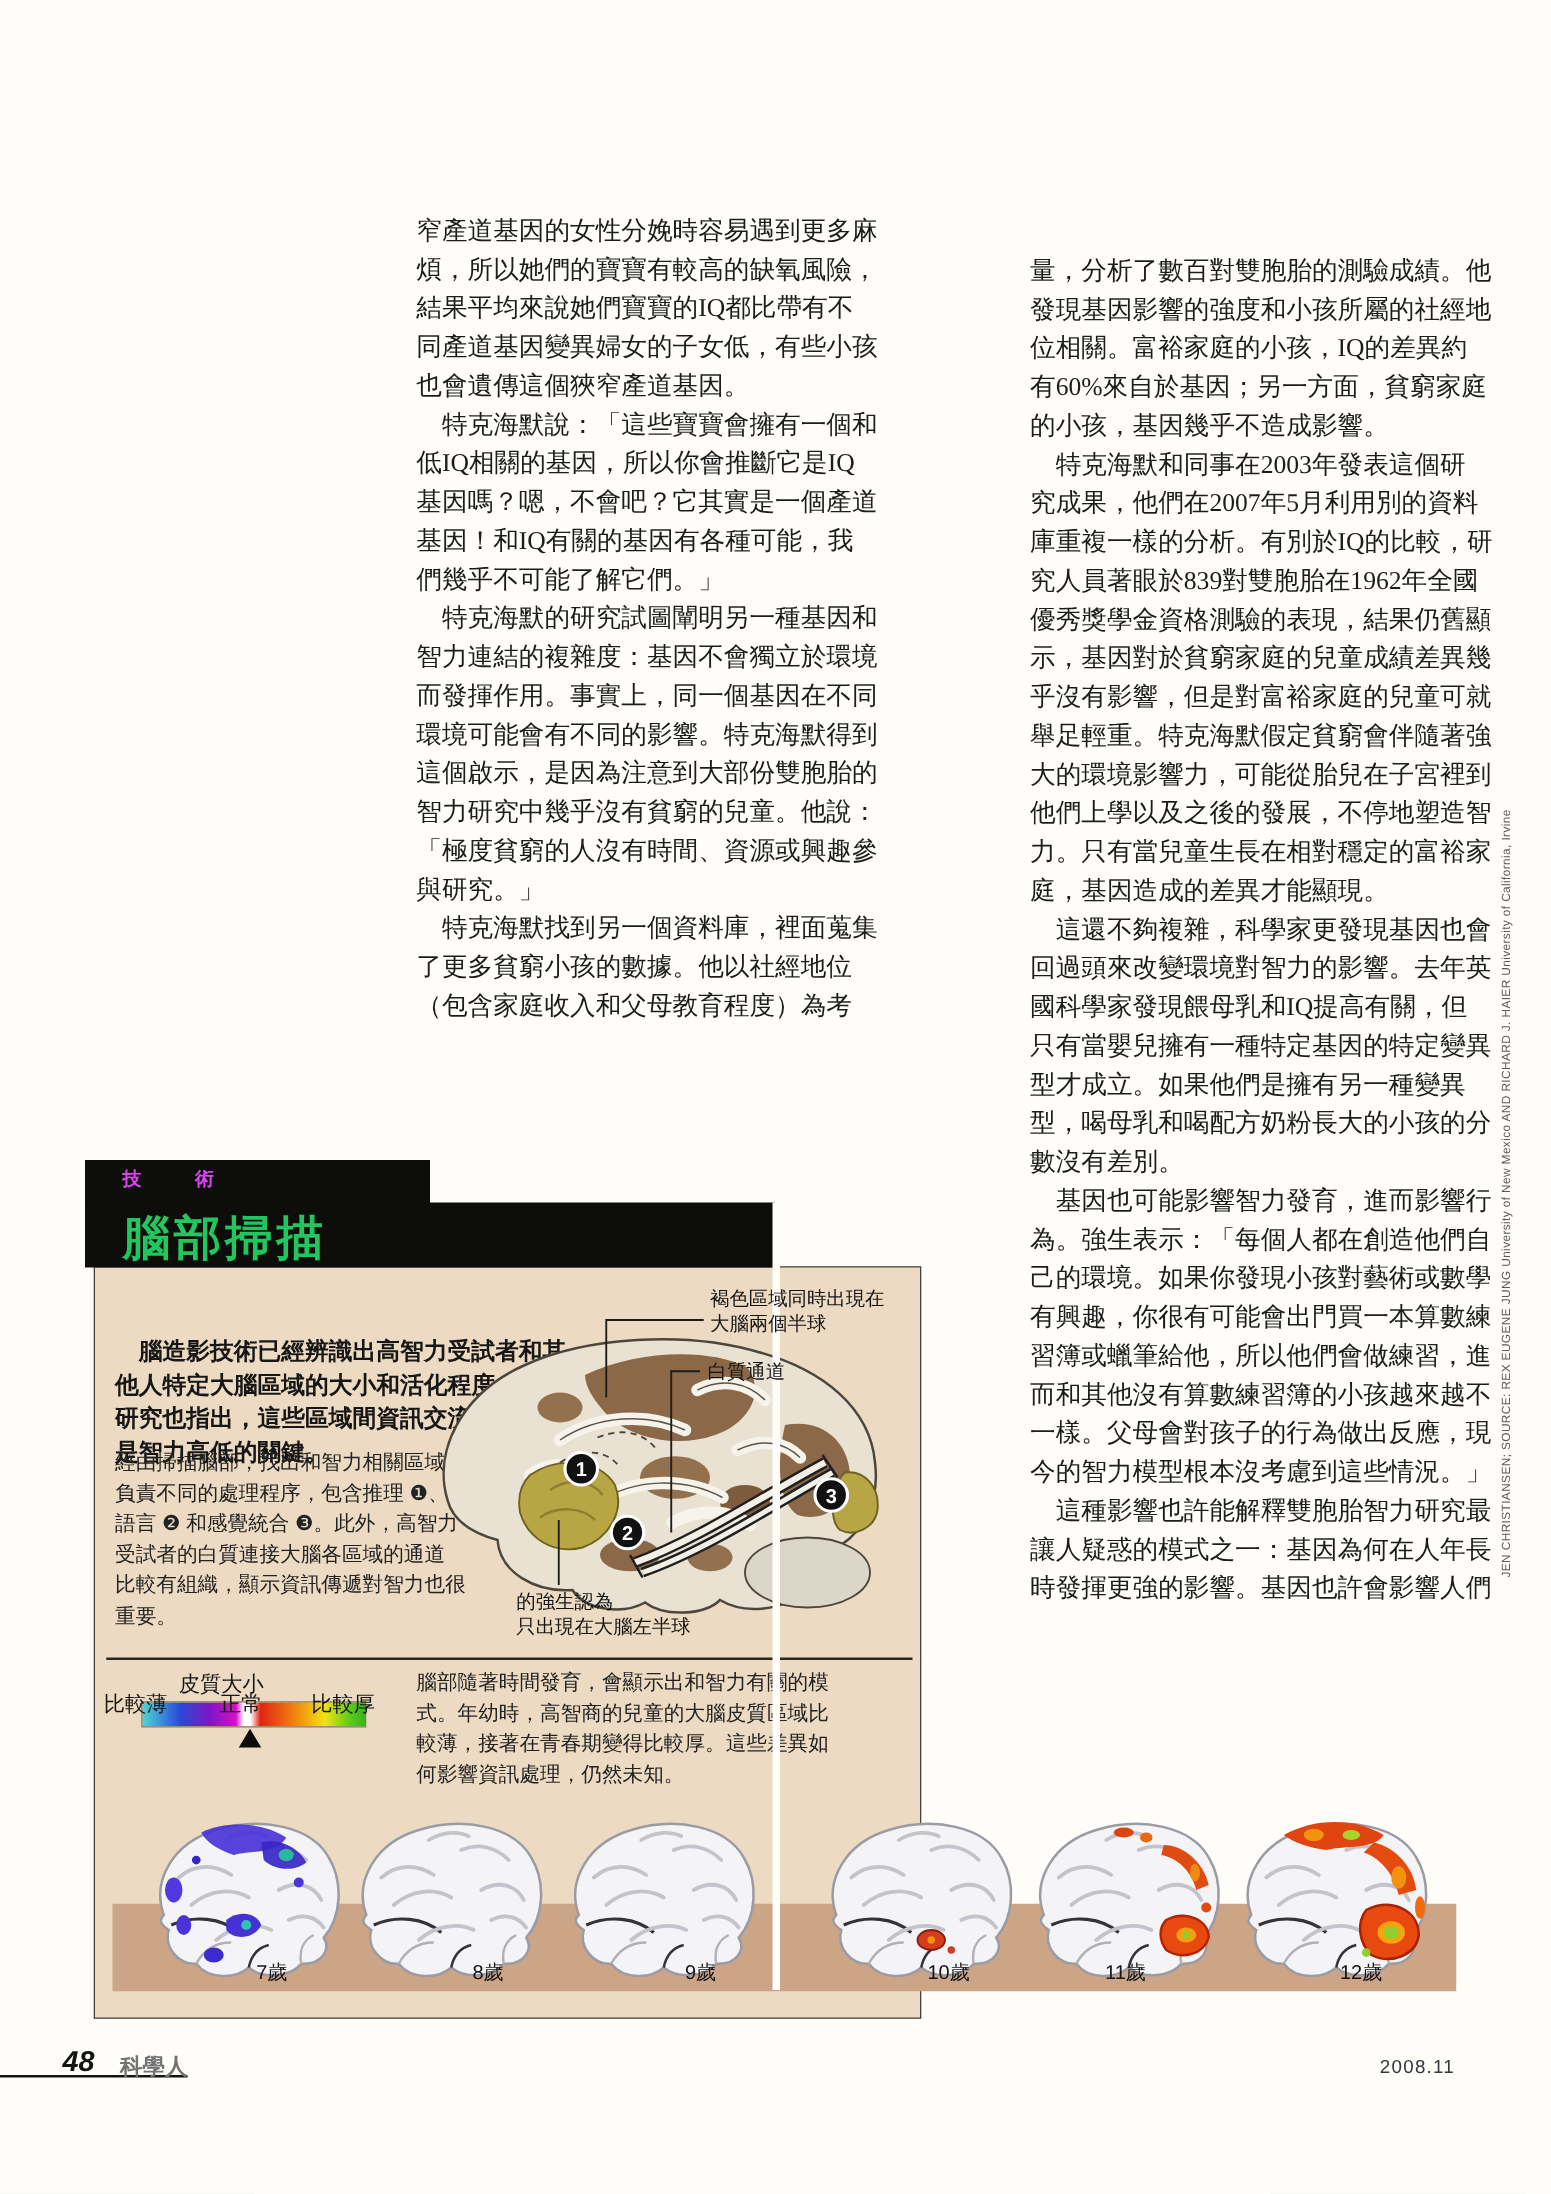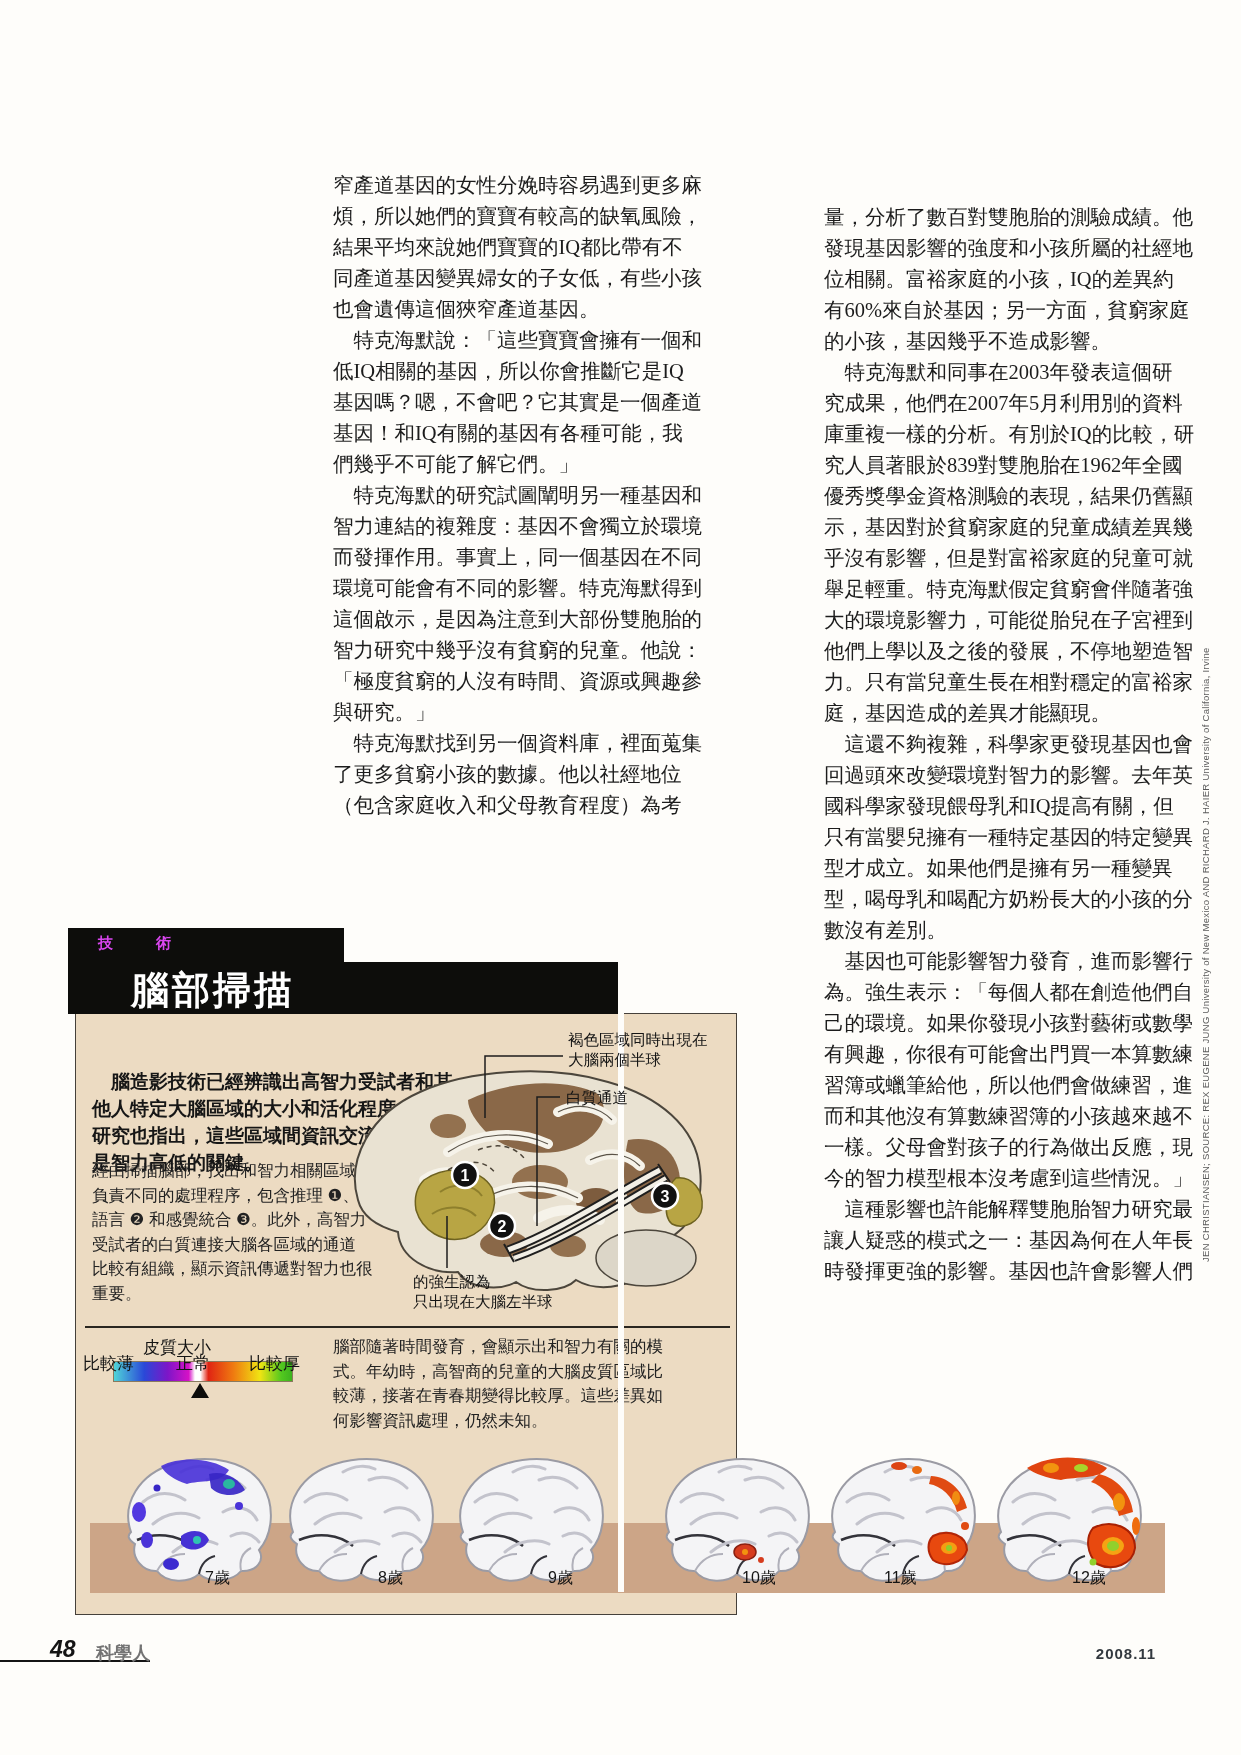--- a/index.html
+++ b/index.html
@@ -13,22 +13,22 @@
              font-size:25px;line-height:39px;letter-spacing:1px;}
   
   .bodycol{font-size:20.5px;line-height:31px;text-align:justify;}
   .col-mid{left:333px;top:170px;width:398px;}
   .col-right{left:824px;top:170px;width:402px;margin-top:32px;}
   
   .box-tab{left:68px;top:928px;width:276px;height:36px;background:#0d0d0b;z-index:3;}
   .box-tab span{display:block;padding:6px 0 0 30px;color:#d946ef;
         font-family:"Liberation Sans",sans-serif;font-size:15px;font-weight:bold;letter-spacing:14px;}
   .box-bar{left:68px;top:962px;width:552px;height:52px;background:#0d0d0b;z-index:3;}
-  .box-bar span{display:block;padding:3px 0 0 30px;color:#ffffff;
-        font-family:"Liberation Sans",sans-serif;font-size:38px;font-weight:bold;letter-spacing:3px;margin-left:33px;}
+  .box-bar span{display:block;padding:3px 0 0 30px;color:#22c55e;
+        font-family:"Liberation Sans",sans-serif;font-size:38px;font-weight:bold;letter-spacing:3px;}
   .box-body{left:75px;top:1013px;width:660px;height:600px;background:#ecdbc2;
             border:1px solid #45403a;z-index:1;}
   .band{left:90px;top:1523px;width:1075px;height:70px;background:#cca587;z-index:2;}
   .gutter-stripe{left:618px;top:962px;width:6px;height:630px;background:#fefdfa;z-index:5;}
   .box-intro{left:92px;top:1068px;width:394px;z-index:4;
              font-family:"Liberation Sans",sans-serif;font-weight:bold;
              font-size:19px;line-height:27px;color:#161616;}
   .box-para{left:92px;top:1158px;width:330px;z-index:4;
             font-family:"Liberation Sans",sans-serif;font-size:16.5px;line-height:24.5px;color:#222;}
   .fig-label{font-family:"Liberation Sans",sans-serif;font-size:15.5px;line-height:20px;
@@ -44,22 +44,22 @@
      border-left:9px solid transparent;border-right:9px solid transparent;border-bottom:15px solid #0d0d0b;}
   .scale-label{top:1352px;z-index:4;font-family:"Liberation Sans",sans-serif;font-size:17px;color:#141414;}
   .box-caption{left:333px;top:1334px;width:348px;z-index:4;
                font-family:"Liberation Sans",sans-serif;font-size:16.5px;line-height:24.5px;color:#222;}
   .row-brain{top:1440px;z-index:6;}
   .age-label{top:1568px;z-index:7;font-family:"Liberation Sans",sans-serif;font-size:16px;color:#141414;}
   
   .footer-rule{left:0;top:1660px;width:150px;height:2px;background:#141414;}
   .footer-page{left:50px;top:1636px;font-family:"Liberation Sans",sans-serif;font-size:23px;font-weight:bold;color:#141414;font-style:italic;}
   .footer-mag{left:96px;top:1641px;font-family:"Liberation Sans",sans-serif;font-size:18px;font-weight:bold;color:#737373;}
-  .footer-issue{left:1088px;top:1645px;width:76px;text-align:center;
-                font-family:"Liberation Sans",sans-serif;font-size:15px;letter-spacing:1px;color:#33393f;font-weight:bold;}
+  .footer-issue{left:1088px;top:1645px;width:76px;text-align:right;
+                font-family:"Liberation Sans",sans-serif;font-size:15px;letter-spacing:1px;color:#33393f;}
   .credit{left:1200px;top:1262px;width:616px;transform:rotate(-90deg);transform-origin:0 0;
           font-family:"Liberation Sans",sans-serif;font-size:9.5px;color:#5a5a5a;letter-spacing:.3px;}
 </style>
 </head>
 <body>
 
 <div class="page">
 
   <svg width="0" height="0" style="position:absolute" aria-hidden="true">
     <defs>

